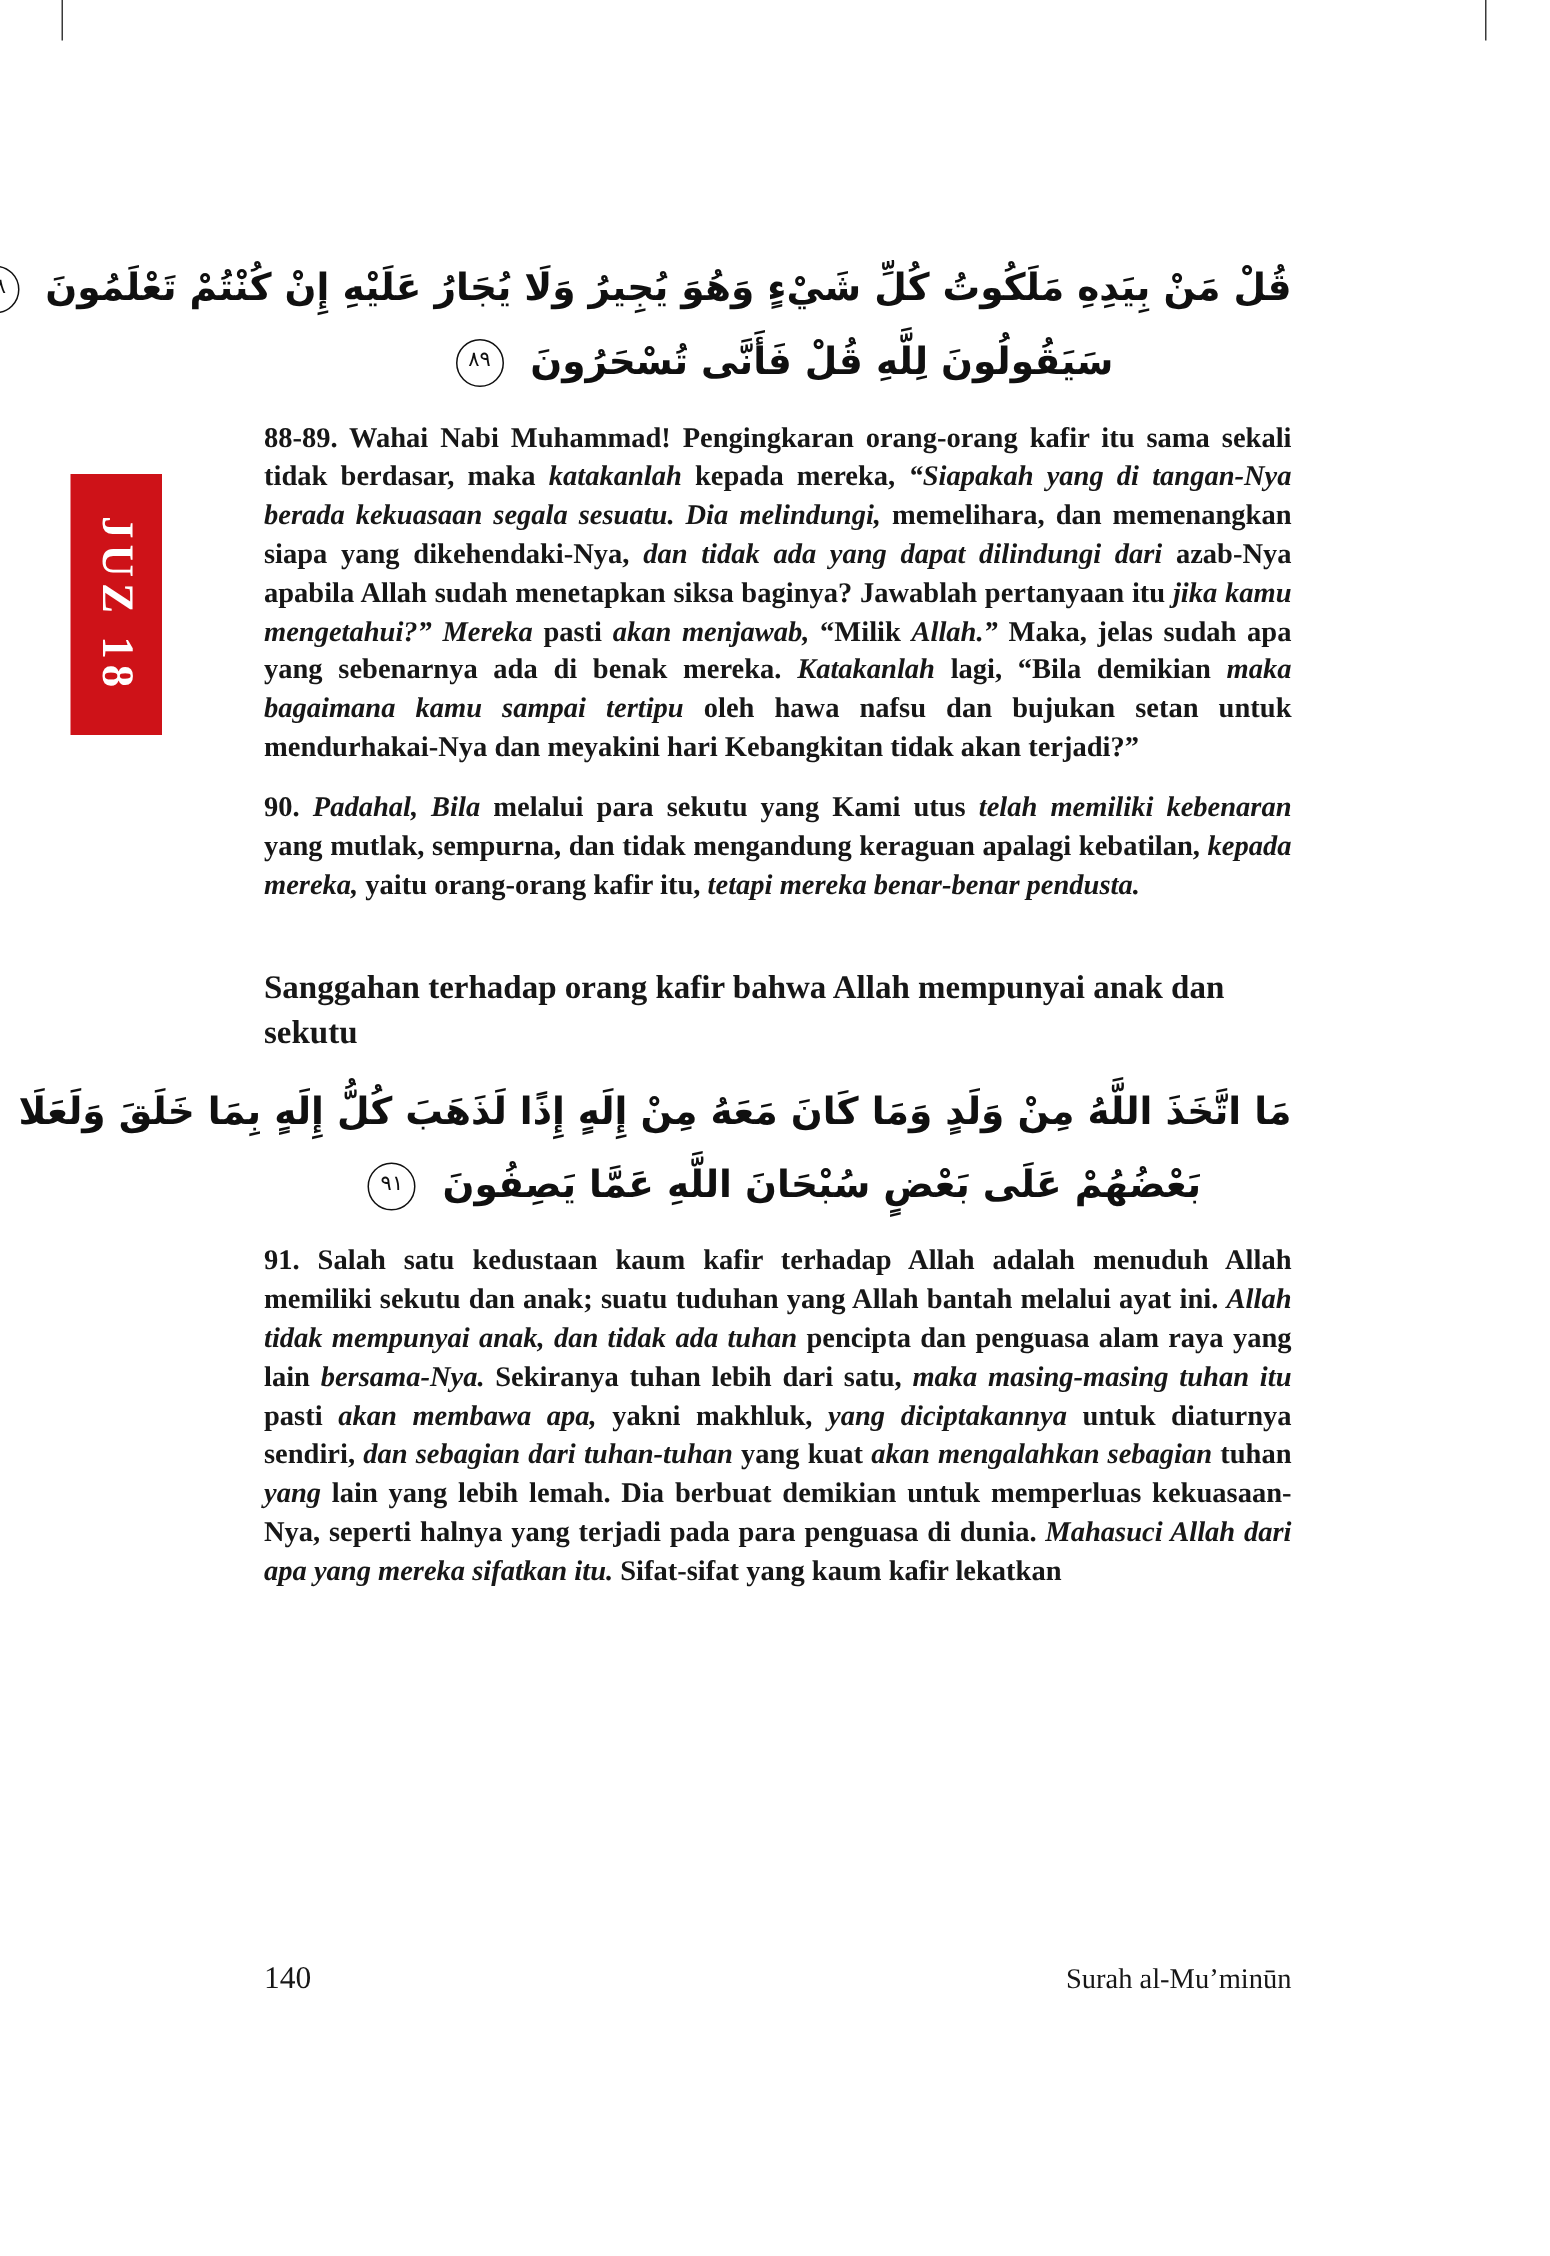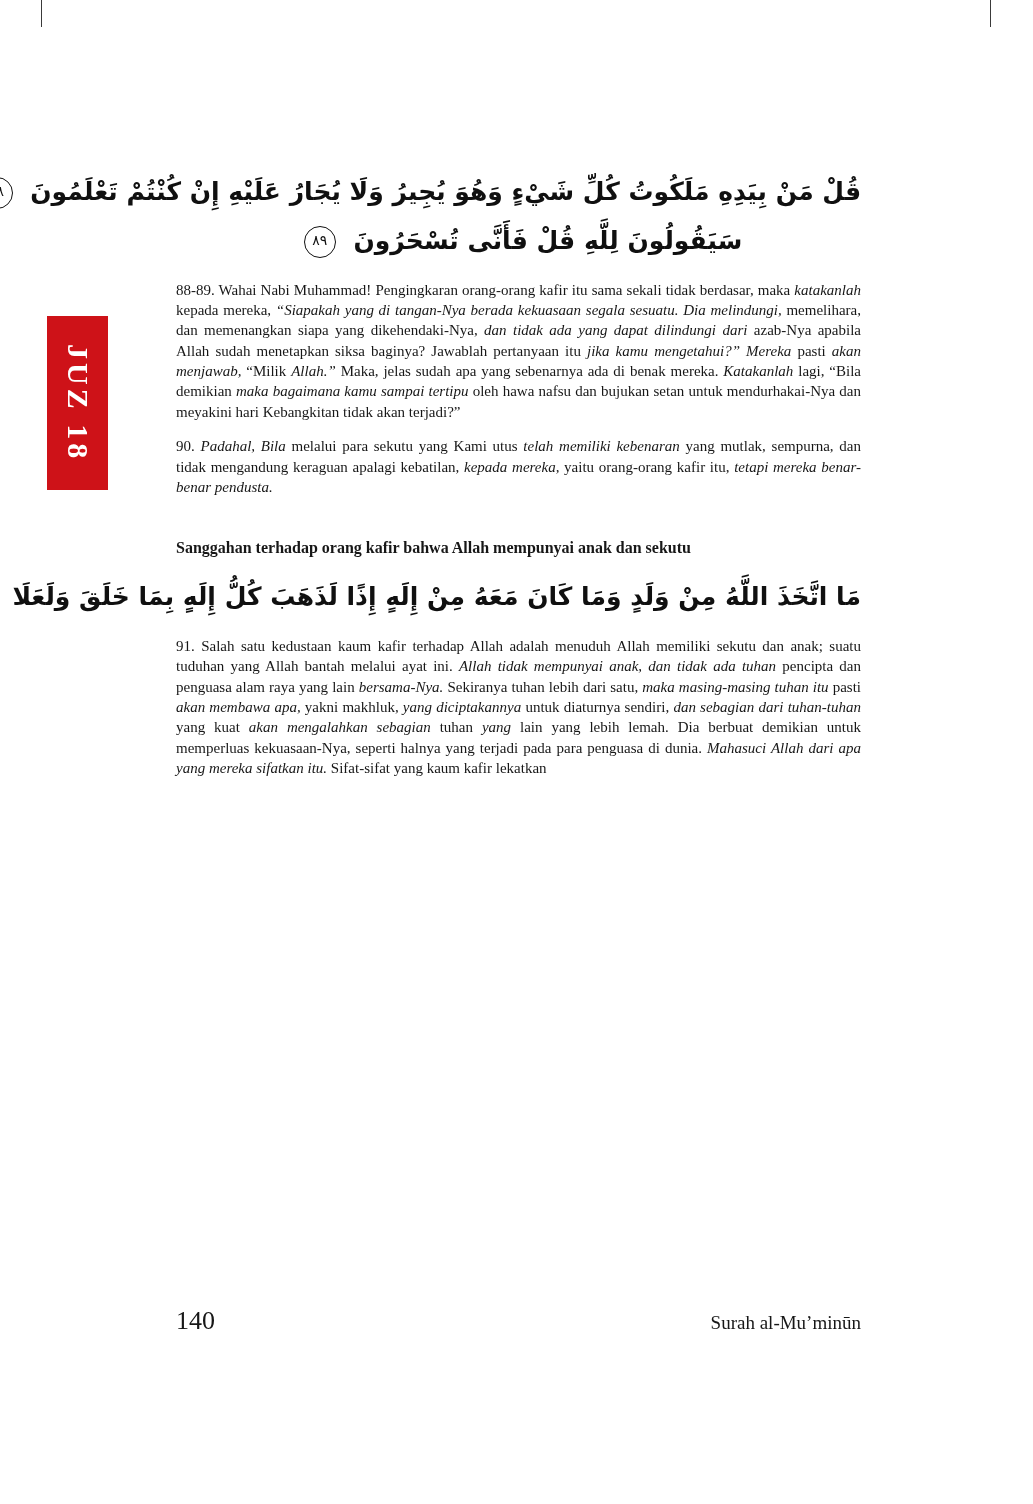--- a/index.html
+++ b/index.html
@@ -51,42 +51,43 @@
     border-radius: 50%;
     font-size: 14px;
     font-weight: normal;
     text-align: center;
     vertical-align: middle;
     margin: 0 9px;
   }
 
   .body {
     text-align: justify;
-    font-size: 15px;
+    font-size: 19px;
     line-height: 1.36;
     margin: 14px 0 0 0;
+    font-weight: bold;
   }
   .body em { font-style: italic; }
 
   .heading {
-    font-size: 16px;
+    font-size: 22px;
     font-weight: bold;
     line-height: 1.35;
     text-align: left;
     margin: 40px 0 0 0;
   }
 
   .arabic.block-90 { margin-top: 20px; }
   .arabic.block-91 { margin-top: 14px; }
 
   .footer {
     position: absolute; left: 176px; top: 1306px; width: 685px;
     display: flex; justify-content: space-between; align-items: baseline;
   }
-  .pagenum { font-size: 26px; }
+  .pagenum { font-size: 21px; }
   .surah { font-size: 19px; }
 </style>
 </head>
 <body>
 
 <div class="page">
 
   <div class="crop crop-tl"></div>
   <div class="crop crop-tr"></div>
 
@@ -111,20 +112,24 @@
 
 
     <p class="body"><span>90. </span><em>Padahal, Bila</em><span> melalui para sekutu yang Kami utus </span><em>telah memiliki kebenaran</em><span> yang mutlak, sempurna, dan tidak mengandung keraguan apalagi kebatilan, </span><em>kepada mereka,</em><span> yaitu orang-orang kafir itu, </span><em>tetapi mereka benar-benar pendusta.</em></p>
 
     <h2 class="heading">Sanggahan terhadap orang kafir bahwa Allah mempunyai anak dan sekutu</h2>
 
     <div class="arabic block-91">
       <div class="aline">
         <span>مَا اتَّخَذَ اللَّهُ مِنْ وَلَدٍ وَمَا كَانَ مَعَهُ مِنْ إِلَهٍ إِذًا لَذَهَبَ كُلُّ إِلَهٍ بِمَا خَلَقَ وَلَعَلَا</span>
       </div>
+      <div class="aline">
+        <span>بَعْضُهُمْ عَلَى بَعْضٍ سُبْحَانَ اللَّهِ عَمَّا يَصِفُونَ</span>
+        <span class="ayah">٩١</span>
+      </div>
     </div>
 
     <p class="body"><span>91. Salah satu kedustaan kaum kafir terhadap Allah adalah menuduh Allah memiliki sekutu dan anak; suatu tuduhan yang Allah bantah melalui ayat ini. </span><em>Allah tidak mempunyai anak, dan tidak ada tuhan</em><span> pencipta dan penguasa alam raya yang lain </span><em>bersama-Nya.</em><span> Sekiranya tuhan lebih dari satu, </span><em>maka masing-masing tuhan itu</em><span> pasti </span><em>akan membawa apa,</em><span> yakni makhluk, </span><em>yang diciptakannya</em><span> untuk diaturnya sendiri, </span><em>dan sebagian dari tuhan-tuhan</em><span> yang kuat </span><em>akan mengalahkan sebagian</em><span> tuhan </span><em>yang</em><span> lain yang lebih lemah. Dia berbuat demikian untuk memperluas kekuasaan-Nya, seperti halnya yang terjadi pada para penguasa di dunia. </span><em>Mahasuci Allah dari apa yang mereka sifatkan itu.</em><span> Sifat-sifat yang kaum kafir lekatkan</span></p>
 
   </main>
 
   <footer class="footer">
     <span class="pagenum">140</span>
     <span class="surah">Surah al-Mu’minūn</span>
   </footer>

